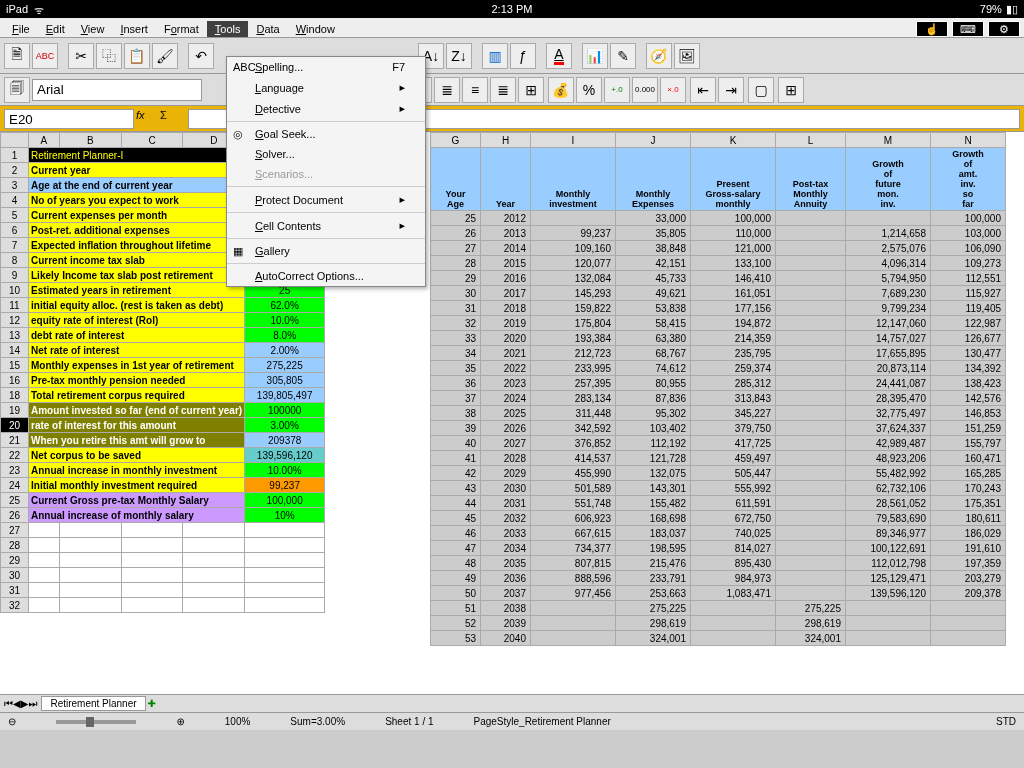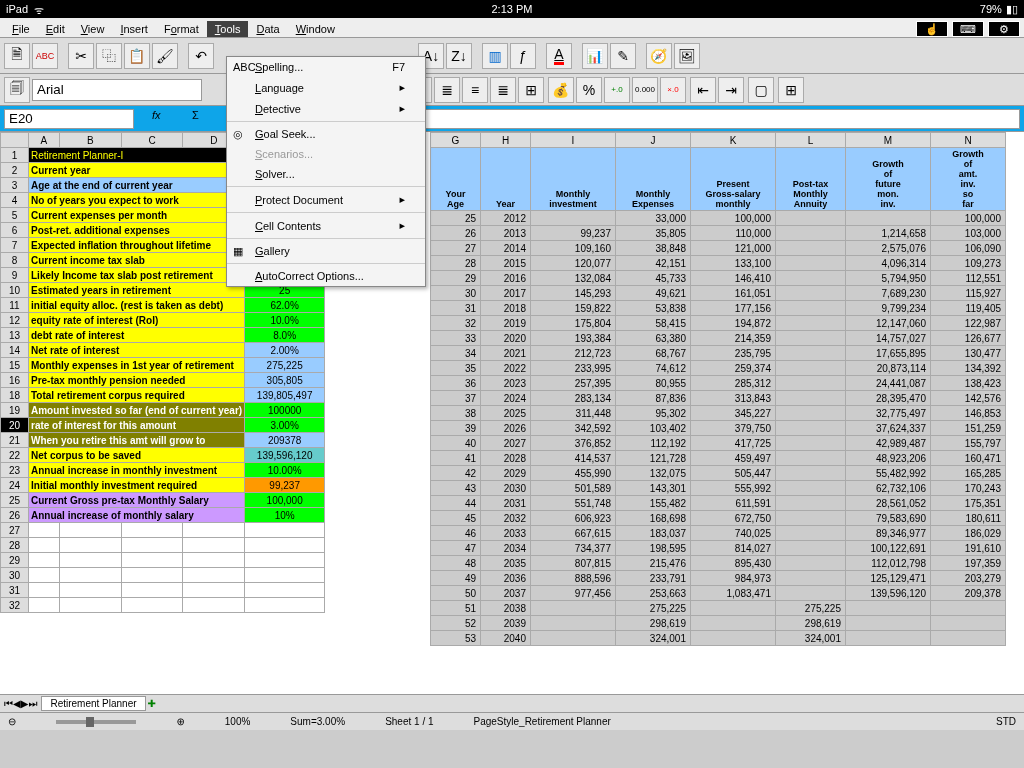--- a/index.html
+++ b/index.html
@@ -11,21 +11,21 @@
 .menu-bar .item u{text-decoration:underline}
 .menu-bar .item.active{background:#404040;color:#fff}
 .menu-bar .right-icons{margin-left:auto;display:flex;gap:4px}
 .menu-bar .right-icons .icon{background:#000;color:#fff;width:32px;height:16px;display:flex;align-items:center;justify-content:center;border:1px solid #fff}
 .toolbar{background:#ddd;height:36px;display:flex;align-items:center;padding:2px 4px;border-bottom:1px solid #999;gap:2px}
 .toolbar .tb-btn{width:26px;height:26px;border:1px solid #aaa;background:#eee;display:flex;align-items:center;justify-content:center;font-size:14px}
 .toolbar .sep{width:6px}
 .font-bar{background:#ddd;height:32px;display:flex;align-items:center;padding:2px 4px;border-bottom:1px solid #999;gap:2px}
 .font-bar .tb-btn{width:26px;height:26px;border:1px solid #aaa;background:#eee;display:flex;align-items:center;justify-content:center;font-size:14px}
 .font-select{width:170px;height:22px;border:1px solid #999;background:#fff;padding:2px 4px}
-.cell-ref-bar{background:#0ea5e9;height:26px;display:flex;align-items:center;padding:2px 4px;border-bottom:1px solid #999;gap:18px}
+.cell-ref-bar{background:#eab308;height:26px;display:flex;align-items:flex-end;padding:2px 4px;border-bottom:1px solid #999;gap:2px}
 .cell-ref{width:130px;height:20px;border:1px solid #999;background:#fff;padding:2px 4px}
 .fx-area{flex:1;height:20px;border:1px solid #999;background:#fff;margin-left:4px}
 .sheet-area{position:relative;height:562px;background:#fff;overflow:hidden}
 table{border-collapse:collapse;font-size:10px}
 th,td{border:1px solid #aaa;padding:1px 2px;height:15px;white-space:nowrap;overflow:hidden}
 th{background:#ddd;font-weight:normal;text-align:center}
 th.rowh{width:28px;background:#ddd}
 th.rowh.sel{background:#000;color:#fff}
 .left-table{position:absolute;left:0;top:0}
 .right-table{position:absolute;left:430px;top:0}
@@ -649,25 +649,25 @@
     </div>
     <div class="ditem">
       <span><u>D</u>etective</span>
       <span class="arrow">▸</span>
     </div>
     <div class="dsep"></div>
     <div class="ditem">
       <span class="dicon">◎</span>
       <span><u>G</u>oal Seek...</span>
     </div>
+    <div class="ditem">
+      <span><u>S</u>olver...</span>
+    </div>
     <div class="ditem disabled">
       <span><u>S</u>cenarios...</span>
-    </div>
-    <div class="ditem">
-      <span><u>S</u>olver...</span>
     </div>
     <div class="dsep"></div>
     <div class="ditem">
       <span><u>P</u>rotect Document</span>
       <span class="arrow">▸</span>
     </div>
     <div class="dsep"></div>
     <div class="ditem">
       <span><u>C</u>ell Contents</span>
       <span class="arrow">▸</span>

